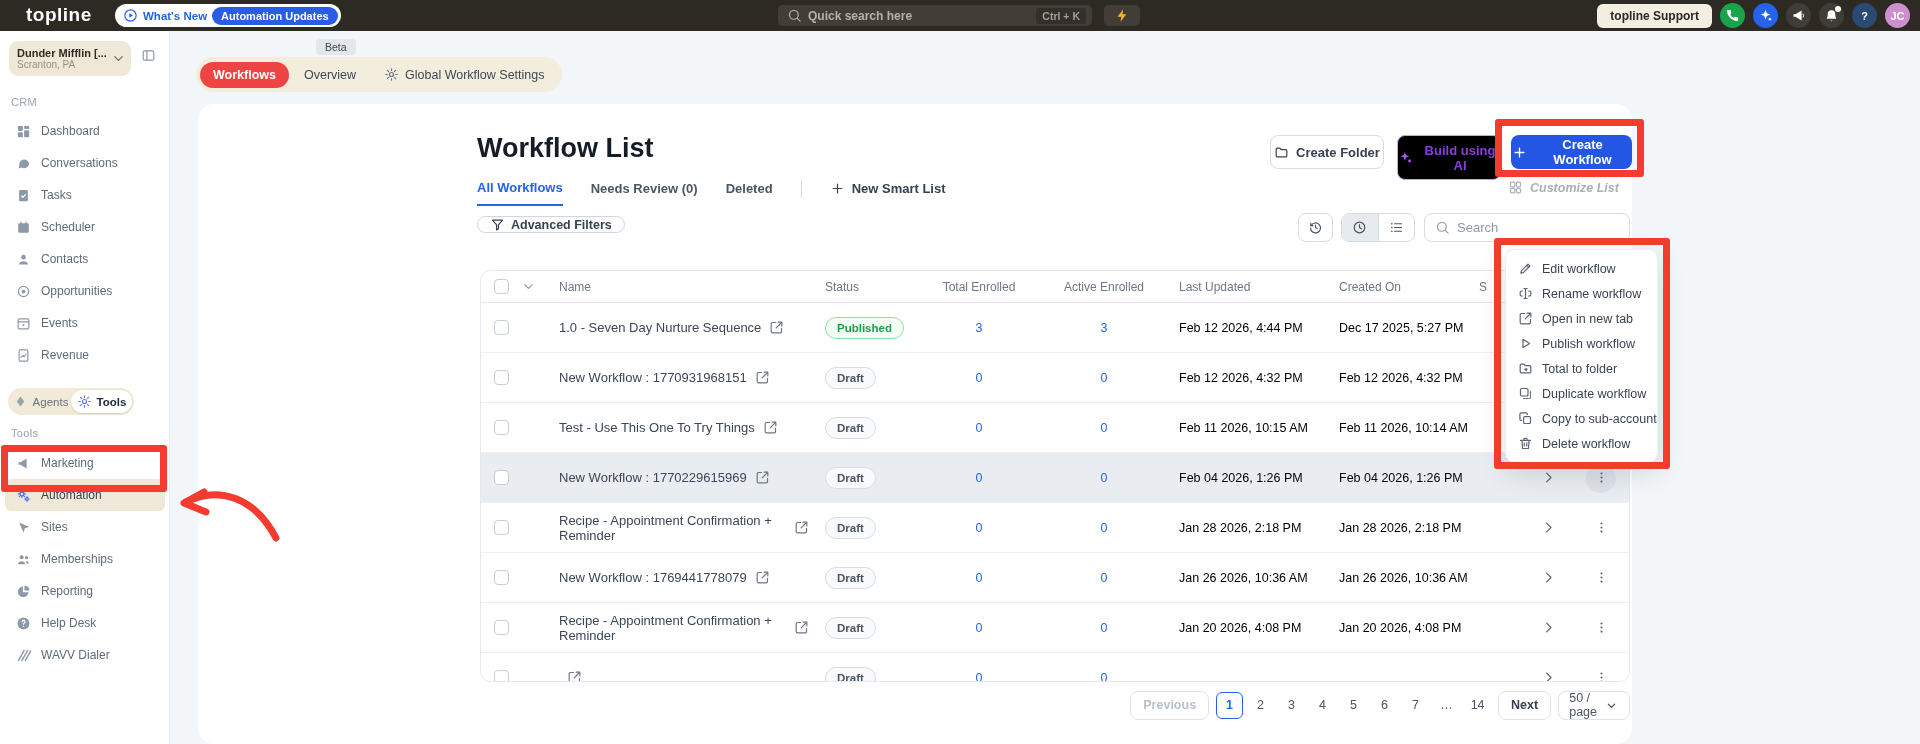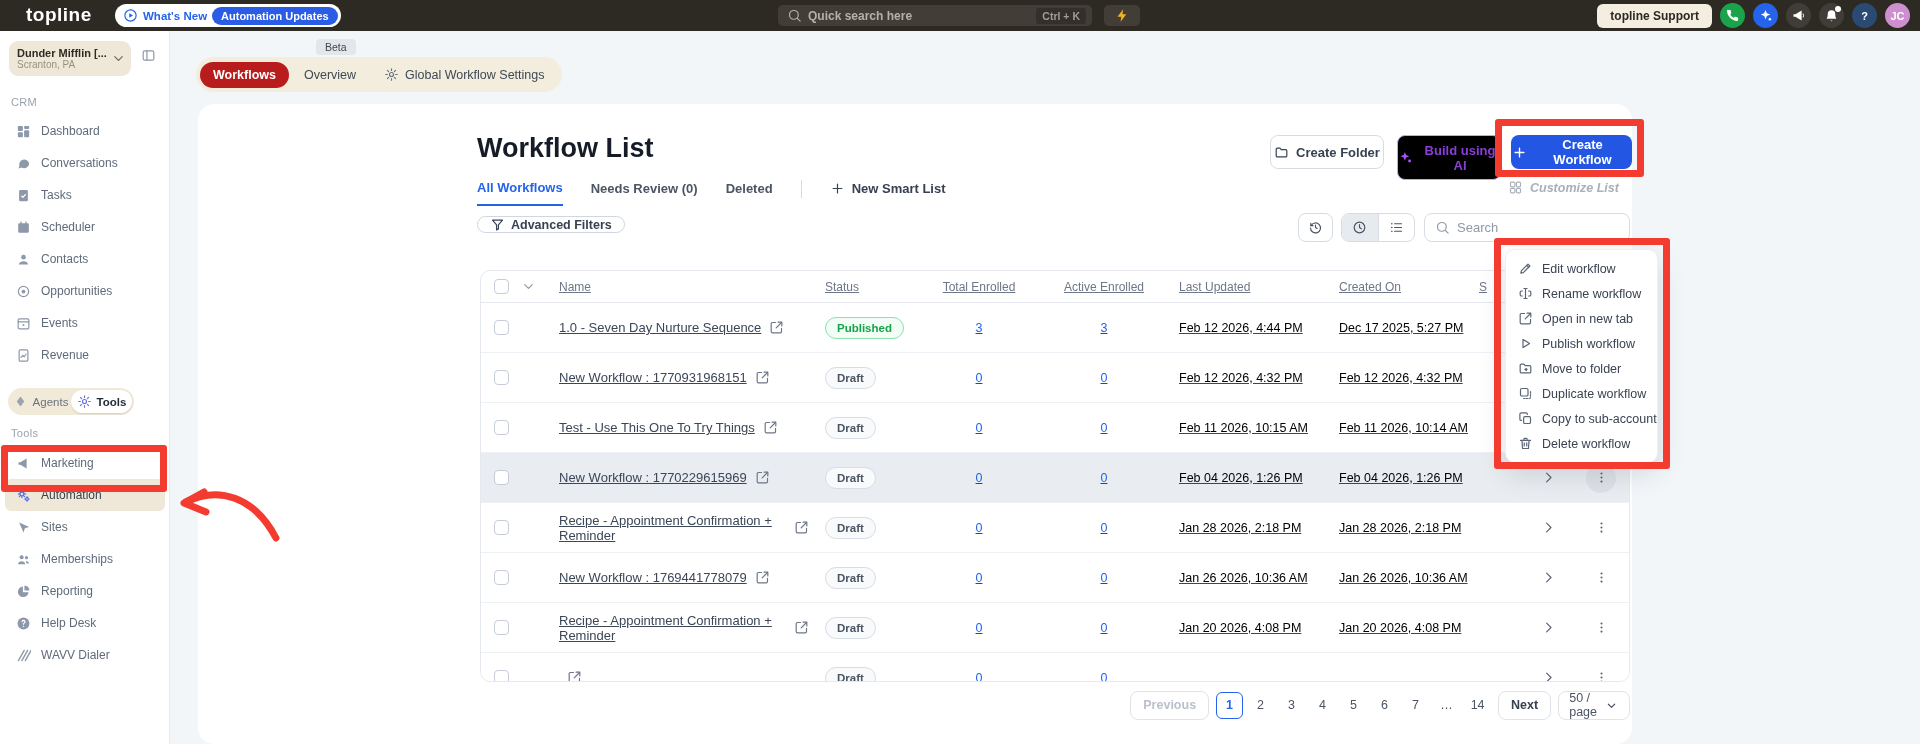--- a/index.html
+++ b/index.html
@@ -41,21 +41,21 @@
   .nav-item.active .nav-ic { color:#4f71e6; }
   .toggle { position:absolute; left:8px; top:357px; width:126px; height:27px; background:#f1ead9; border-radius:14px; display:flex; align-items:center; padding:2px; }
   .tg-seg { flex:1; height:23px; border-radius:12px; display:flex; align-items:center; justify-content:center; gap:5px; font-size:11.5px; color:#6b7280; cursor:pointer; }
   .tg-seg .ic { color:#9ca3af; }
   .tg-seg.on { background:#fff; box-shadow:0 1px 2px rgba(0,0,0,.12); color:#1f2937; font-weight:700; }
   .tg-seg.on .ic { color:#6675e0; }
 
   
   .ws-tabs { position:absolute; left:196px; top:57px; height:35px; background:#f3edde; border-radius:18px; display:flex; align-items:center; padding:4px; gap:2px; z-index:5; }
   .ws-tab { font-size:12.5px; color:#3f4854; padding:6px 13px; border-radius:14px; display:flex; align-items:center; gap:6px; cursor:pointer; white-space:nowrap; }
-  .ws-tab.on { background:#b91c1c; color:#fff; font-weight:700;text-align:center; }
+  .ws-tab.on { background:#ef4444; color:#fff; font-weight:700;text-align:center; }
   .ws-tab .ic { color:#6b7280; }
   .beta-tip { position:absolute; left:316px; top:39px; background:#e3e6ea; color:#3f4750; font-size:10.5px; border-radius:4px; padding:2px 9px; z-index:6; }
 
   
   .card { position:absolute; left:198px; top:104px; width:1434px; height:640px; background:#fff; border-radius:16px; z-index:1; }
   .page-title { position:absolute; left:477px; top:133px; font-size:27px; font-weight:700; color:#151c28; z-index:2; }
 
   .btn { display:flex; align-items:center; justify-content:center; gap:7px; border-radius:8px; font-size:13px; font-weight:600; cursor:pointer; border:1px solid transparent; }
   .btn-folder { position:absolute; left:1270px; top:135px; width:114px; height:34px; background:#fff; border-color:#d7dce3; color:#374151; z-index:2; }
   .btn-ai { position:absolute; left:1397px; top:135px; width:104px; height:45px; background:#000000; border:1.5px solid #c9a0f7; color:#8b3dd9; z-index:2; }
@@ -74,21 +74,21 @@
   .hist-btn { position:absolute; left:1298px; top:213px; width:35px; z-index:2; }
   .seg-group { position:absolute; left:1341px; top:213px; width:74px; height:29px; border:1px solid #d7dce3; border-radius:8px; background:#fff; display:flex; overflow:hidden; z-index:2; }
   .seg { flex:1; display:flex; align-items:center; justify-content:center; color:#4b5563; cursor:pointer; }
   .seg.on { background:#e7ebf0; }
   .seg + .seg { border-left:1px solid #d7dce3; }
   .search-box { position:absolute; left:1424px; top:213px; width:206px; height:29px; border:1px solid #d7dce3; border-radius:8px; background:#fff; display:flex; align-items:center; gap:7px; padding:0 10px; color:#8e99a8; z-index:2; }
   .search-box .ph { font-size:13px; }
 
   
   .table { position:absolute; left:480px; top:270px; width:1150px; height:412px; border:1px solid #e5e9ef; border-radius:10px; overflow:hidden; background:#fff; z-index:2; }
-  .thead, .trow { display:grid; grid-template-columns:40px 26px 262px 110px 120px 130px 160px 150px 46px 46px 60px; align-items:center;text-decoration:underline; }
+  .thead, .trow { display:grid; grid-template-columns:40px 26px 262px 110px 120px 130px 160px 150px 46px 46px 60px; align-items:center; }
   .thead { height:32px; border-bottom:1px solid #e5e9ef; color:#6e7787; font-size:12px; }
   .trow { height:50px; border-bottom:1px solid #edf0f4; background:#fff; }
   .trow.sel { background:#e9ecf0; }
   .cell-check { display:flex; justify-content:center; }
   .chk { width:15px; height:15px; border:1.5px solid #c6cdd8; border-radius:4px; background:#fff; cursor:pointer; }
   .hd-caret { color:#8d98a9; }
   .cell-name { display:flex; align-items:center; gap:8px; padding-left:12px; font-size:13px; color:#3b4657; }
   .cell-name .lnk { color:#6e7787; cursor:pointer; }
   .cell-status { padding-left:16px; }
   .badge { display:inline-block; font-size:11.5px; font-weight:600; border-radius:11px; padding:4px 11px; }
@@ -873,21 +873,21 @@
       </span>
     <span class="lbl">Publish workflow</span>
   </div>
     <div class="ctx-item">
     <span class="ic">
         <svg class="ic" width="15" height="15" viewBox="0 0 24 24" fill="none" stroke="currentColor" stroke-width="1.9" stroke-linecap="round" stroke-linejoin="round">
           <path d="M3.5 7a2 2 0 0 1 2-2h4l2 2.3h7a2 2 0 0 1 2 2V17a2 2 0 0 1-2 2h-13a2 2 0 0 1-2-2z"></path>
           <path d="m11 13.5 3 0M12.8 11.8l1.7 1.7-1.7 1.7"></path>
         </svg>
       </span>
-    <span class="lbl">Move to folder</span>
+    <span class="lbl">Total to folder</span>
   </div>
     <div class="ctx-item">
     <span class="ic">
         <svg class="ic" width="15" height="15" viewBox="0 0 24 24" fill="none" stroke="currentColor" stroke-width="1.9" stroke-linecap="round" stroke-linejoin="round">
           <rect x="4" y="4" width="12" height="12" rx="2"></rect>
           <path d="M20 9v9a2 2 0 0 1-2 2H9" stroke-dasharray="2.6 2.2"></path>
         </svg>
       </span>
     <span class="lbl">Duplicate workflow</span>
   </div>

